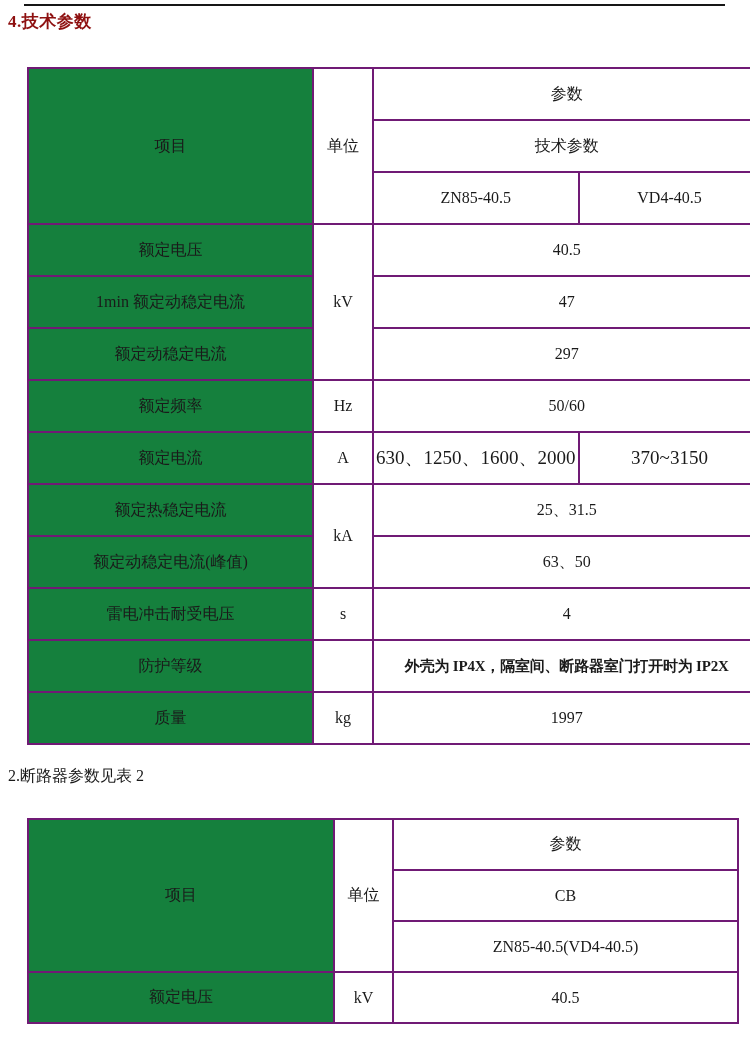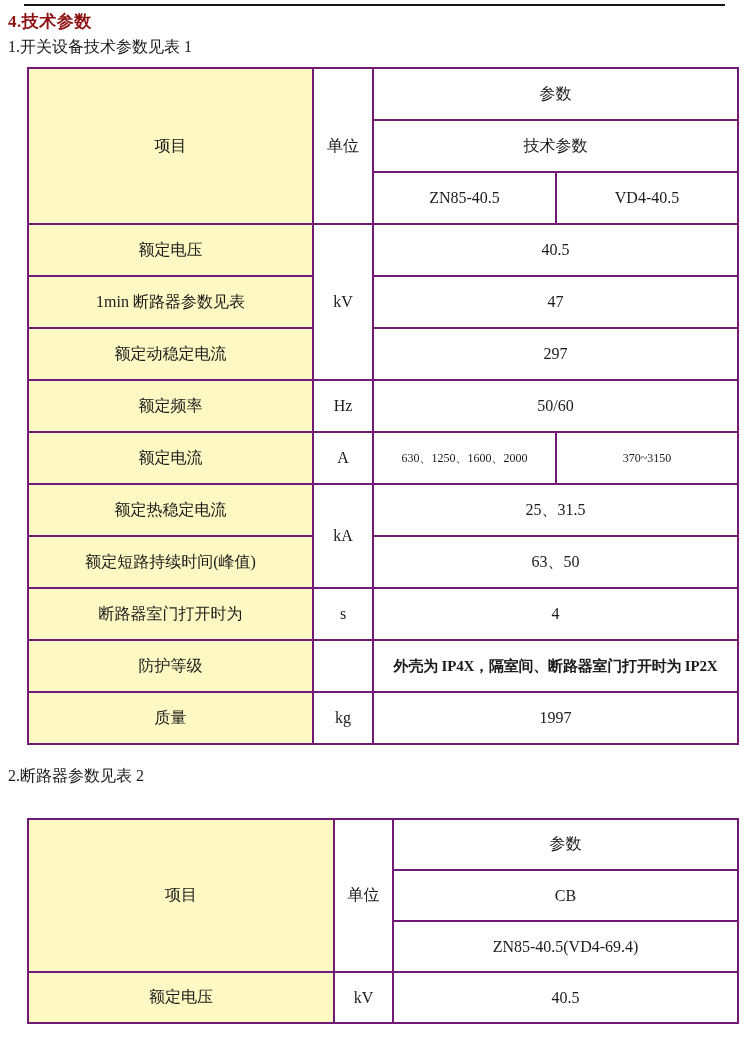--- a/index.html
+++ b/index.html
@@ -65,44 +65,43 @@
   td {
     border: 2px solid #701a75;
     text-align: center;
     vertical-align: middle;
     font-size: 16px;
     padding: 0 4px;
     overflow: hidden;
   }
   .t1 tr { height: 52px; }
   .t2 tr { height: 51px; }
-  .pink { background: #fef9c3; }
+  .pink { background: #15803d; }
   .tight {
-    font-size: 12px;
+    font-size: 19px;
     white-space: nowrap;
     padding: 0 2px;
   }
   .long-val {
     font-size: 15px;
     white-space: nowrap;
     letter-spacing: -0.2px;
     padding: 0 2px;
     font-weight: bold;
   }
 </style>
 </head>
 <body>
 
 <div class="page">
 
   <div class="top-rule"></div>
 
   <h1 class="heading">4.技术参数</h1>
 
-  <p class="subheading1">1.开关设备技术参数见表 1</p>
 
   <table class="t1">
     <colgroup>
       <col style="width:285px">
       <col style="width:60px">
       <col style="width:183px">
       <col style="width:182px">
     </colgroup>
     <tbody>
       <tr>
@@ -116,21 +115,21 @@
       <tr>
         <td>ZN85-40.5</td>
         <td>VD4-40.5</td>
       </tr>
       <tr>
         <td class="pink">额定电压</td>
         <td rowspan="3">kV</td>
         <td colspan="2">40.5</td>
       </tr>
       <tr>
-        <td class="pink">1min 断路器参数见表</td>
+        <td class="pink">1min 额定动稳定电流</td>
         <td colspan="2">47</td>
       </tr>
       <tr>
         <td class="pink">额定动稳定电流</td>
         <td colspan="2">297</td>
       </tr>
       <tr>
         <td class="pink">额定频率</td>
         <td>Hz</td>
         <td colspan="2">50/60</td>
@@ -140,25 +139,25 @@
         <td>A</td>
         <td class="tight">630、1250、1600、2000</td>
         <td class="tight">370~3150</td>
       </tr>
       <tr>
         <td class="pink">额定热稳定电流</td>
         <td rowspan="2">kA</td>
         <td colspan="2">25、31.5</td>
       </tr>
       <tr>
-        <td class="pink">额定短路持续时间(峰值)</td>
+        <td class="pink">额定动稳定电流(峰值)</td>
         <td colspan="2">63、50</td>
       </tr>
       <tr>
-        <td class="pink">断路器室门打开时为</td>
+        <td class="pink">雷电冲击耐受电压</td>
         <td>s</td>
         <td colspan="2">4</td>
       </tr>
       <tr>
         <td class="pink">防护等级</td>
         <td></td>
         <td colspan="2" class="long-val">外壳为 IP4X，隔室间、断路器室门打开时为 IP2X</td>
       </tr>
       <tr>
         <td class="pink">质量</td>
@@ -179,21 +178,21 @@
     <tbody>
       <tr>
         <td class="pink" rowspan="3">项目</td>
         <td rowspan="3">单位</td>
         <td>参数</td>
       </tr>
       <tr>
         <td>CB</td>
       </tr>
       <tr>
-        <td>ZN85-40.5(VD4-69.4)</td>
+        <td>ZN85-40.5(VD4-40.5)</td>
       </tr>
       <tr>
         <td class="pink">额定电压</td>
         <td>kV</td>
         <td>40.5</td>
       </tr>
     </tbody>
   </table>
 
 </div>

